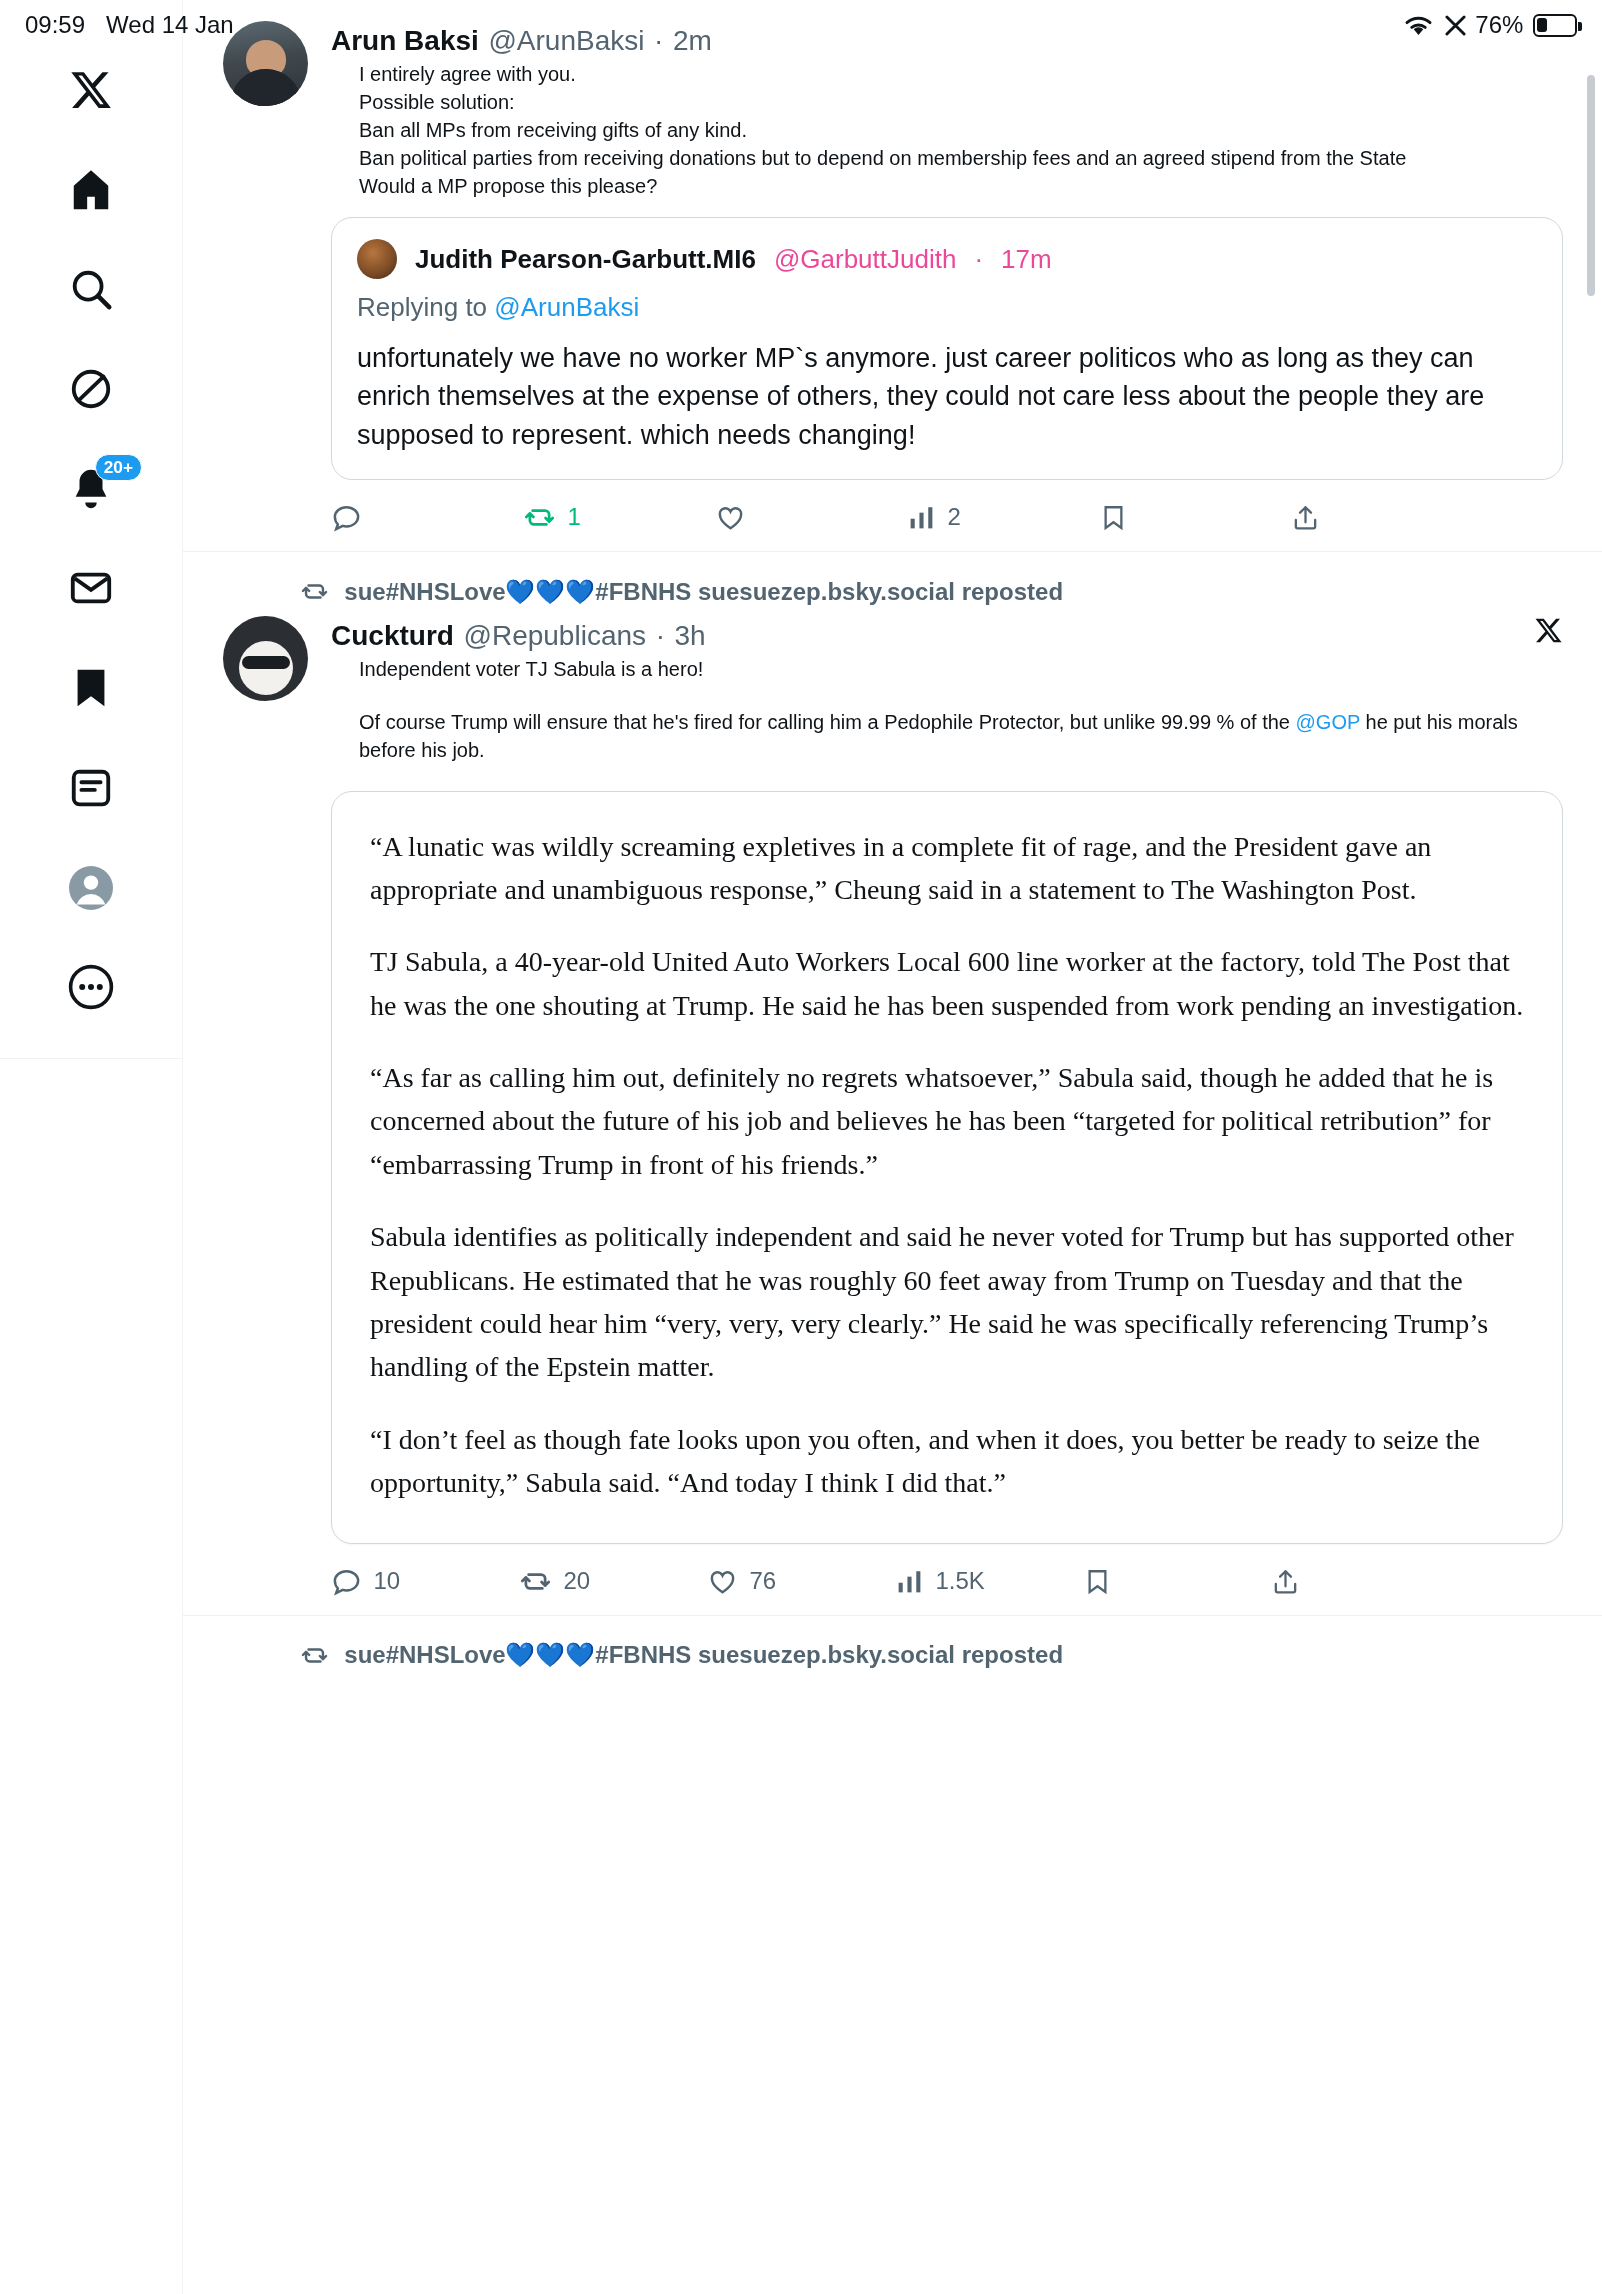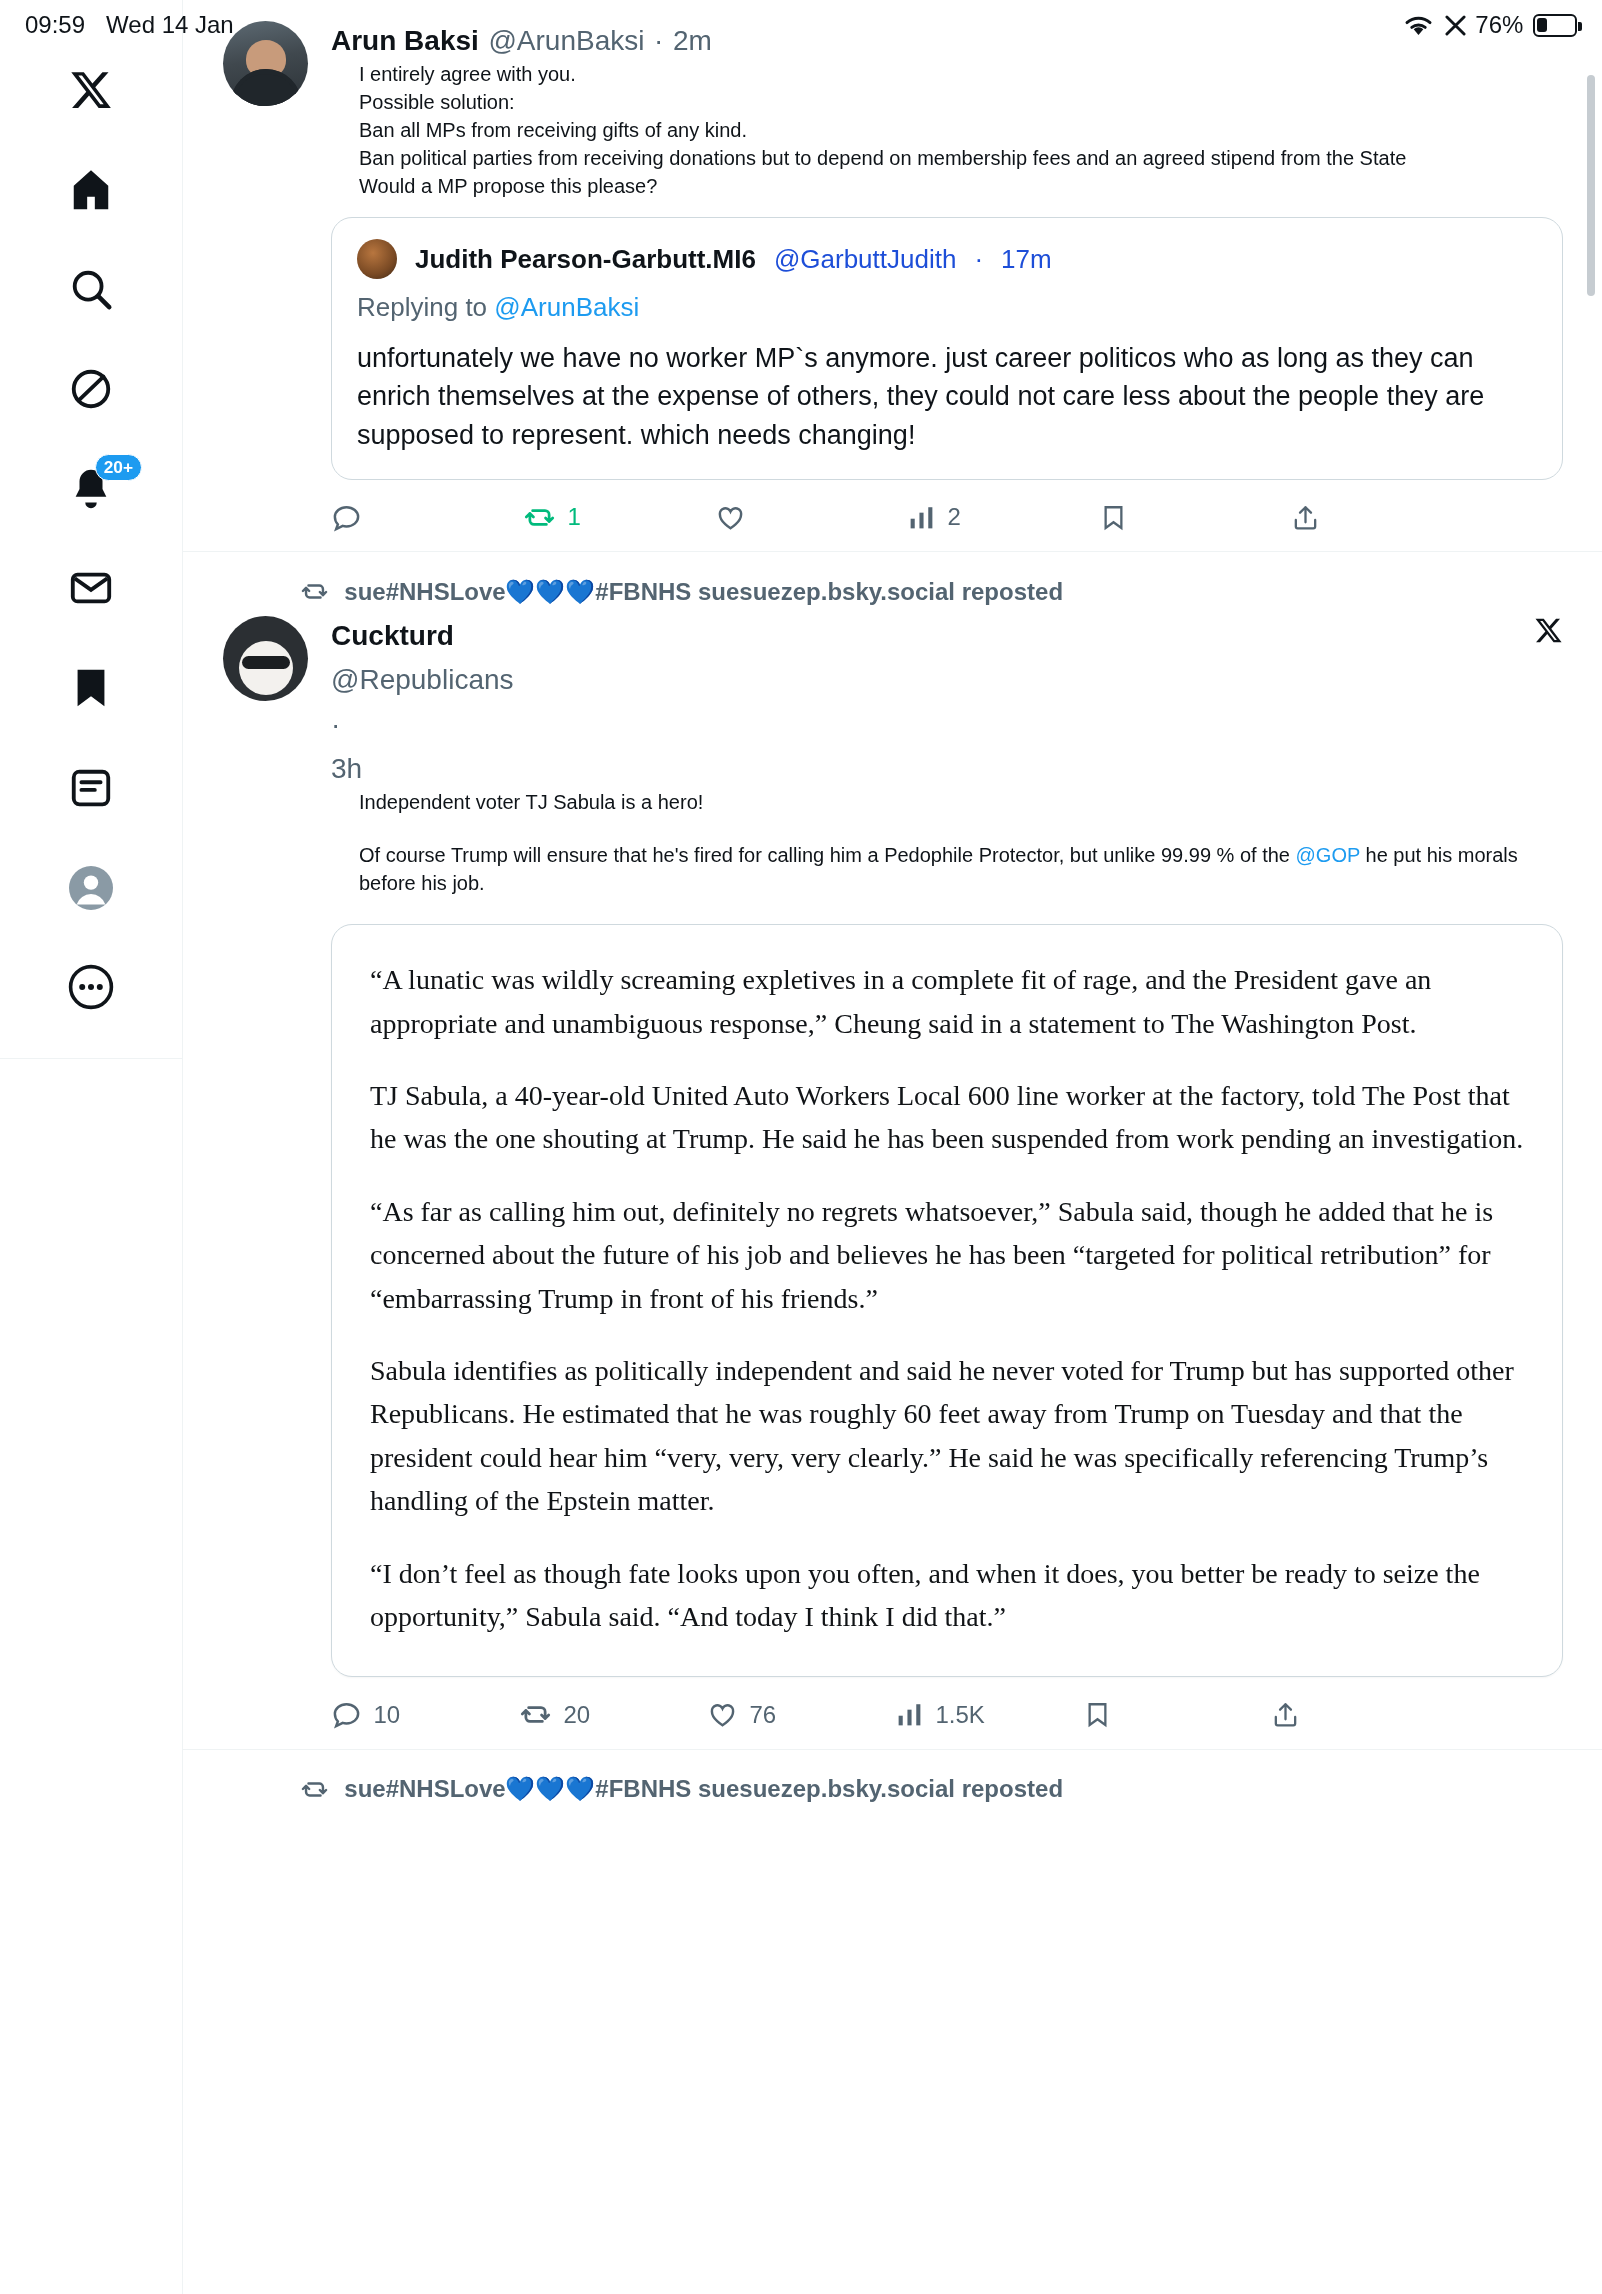--- a/index.html
+++ b/index.html
@@ -217,21 +217,21 @@
     gap: 18px;
     font-size: 26px;
   }
   .q-avatar {
     width: 40px; height: 40px;
     border-radius: 50%;
     background: radial-gradient(circle at 40% 35%, #b8763f 0%, #7a4a24 60%, #3c2615 100%);
     flex: 0 0 40px;
   }
   .q-name { font-weight: 700; color: #0f1419; }
-  .q-handle, .q-dot, .q-time { color: #1d4ed8; }
+  .q-handle, .q-dot, .q-time { color: #ec4899; }
   .replying {
     font-size: 26px;
     color: #536471;
     margin-top: 13.4px;
   }
   .q-text {
     font-size: 27px;
     line-height: 1.42;
     color: #0f1419;
     margin-top: 15.4px;
@@ -502,21 +502,21 @@
           <svg width="29" height="29" viewBox="0 0 24 24">
               <path fill="none" stroke="#536471" stroke-width="2" stroke-linecap="round" stroke-linejoin="round" d="M7 7h9a3 3 0 0 1 3 3v5m0 0l-2.6-2.6M19 15l2.6-2.6M17 17H8a3 3 0 0 1-3-3V9m0 0L2.4 11.6M5 9l2.6 2.6"></path>
             </svg>
         </span>
         <span>sue#NHSLove💙💙💙#FBNHS suesuezep.bsky.social reposted</span>
       </div>
 
       <div class="tweet-row">
         <div class="avatar av-cat"></div>
         <div class="tweet-body">
-          <div class="name-line" style="position:relative;flex-direction:column;">
+          <div class="name-line" style="position:relative;">
             <span class="name">Cuckturd</span>
             <span class="handle">@Republicans</span>
             <span class="dot">·</span>
             <span class="time">3h</span>
             <span style="position:absolute; right:0; top:-1.9px;">
               <svg width="29" height="29" viewBox="0 0 24 24">
                   <path fill="#0f1419" d="M18.244 2.25h3.308l-7.227 8.26 8.502 11.24H16.17l-5.214-6.817L4.99 21.75H1.68l7.73-8.835L1.254 2.25H8.08l4.713 6.231zm-1.161 17.52h1.833L7.084 4.126H5.117z"></path>
                 </svg>
             </span>
           </div>

